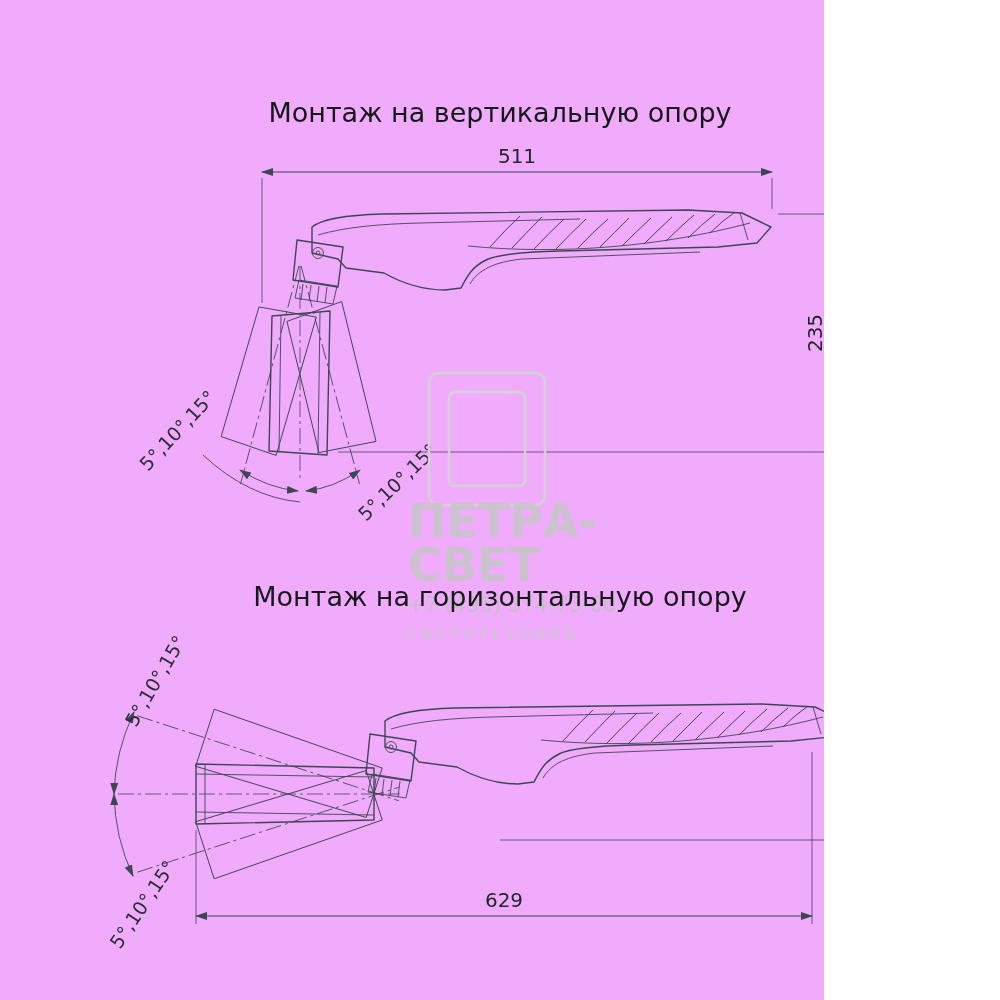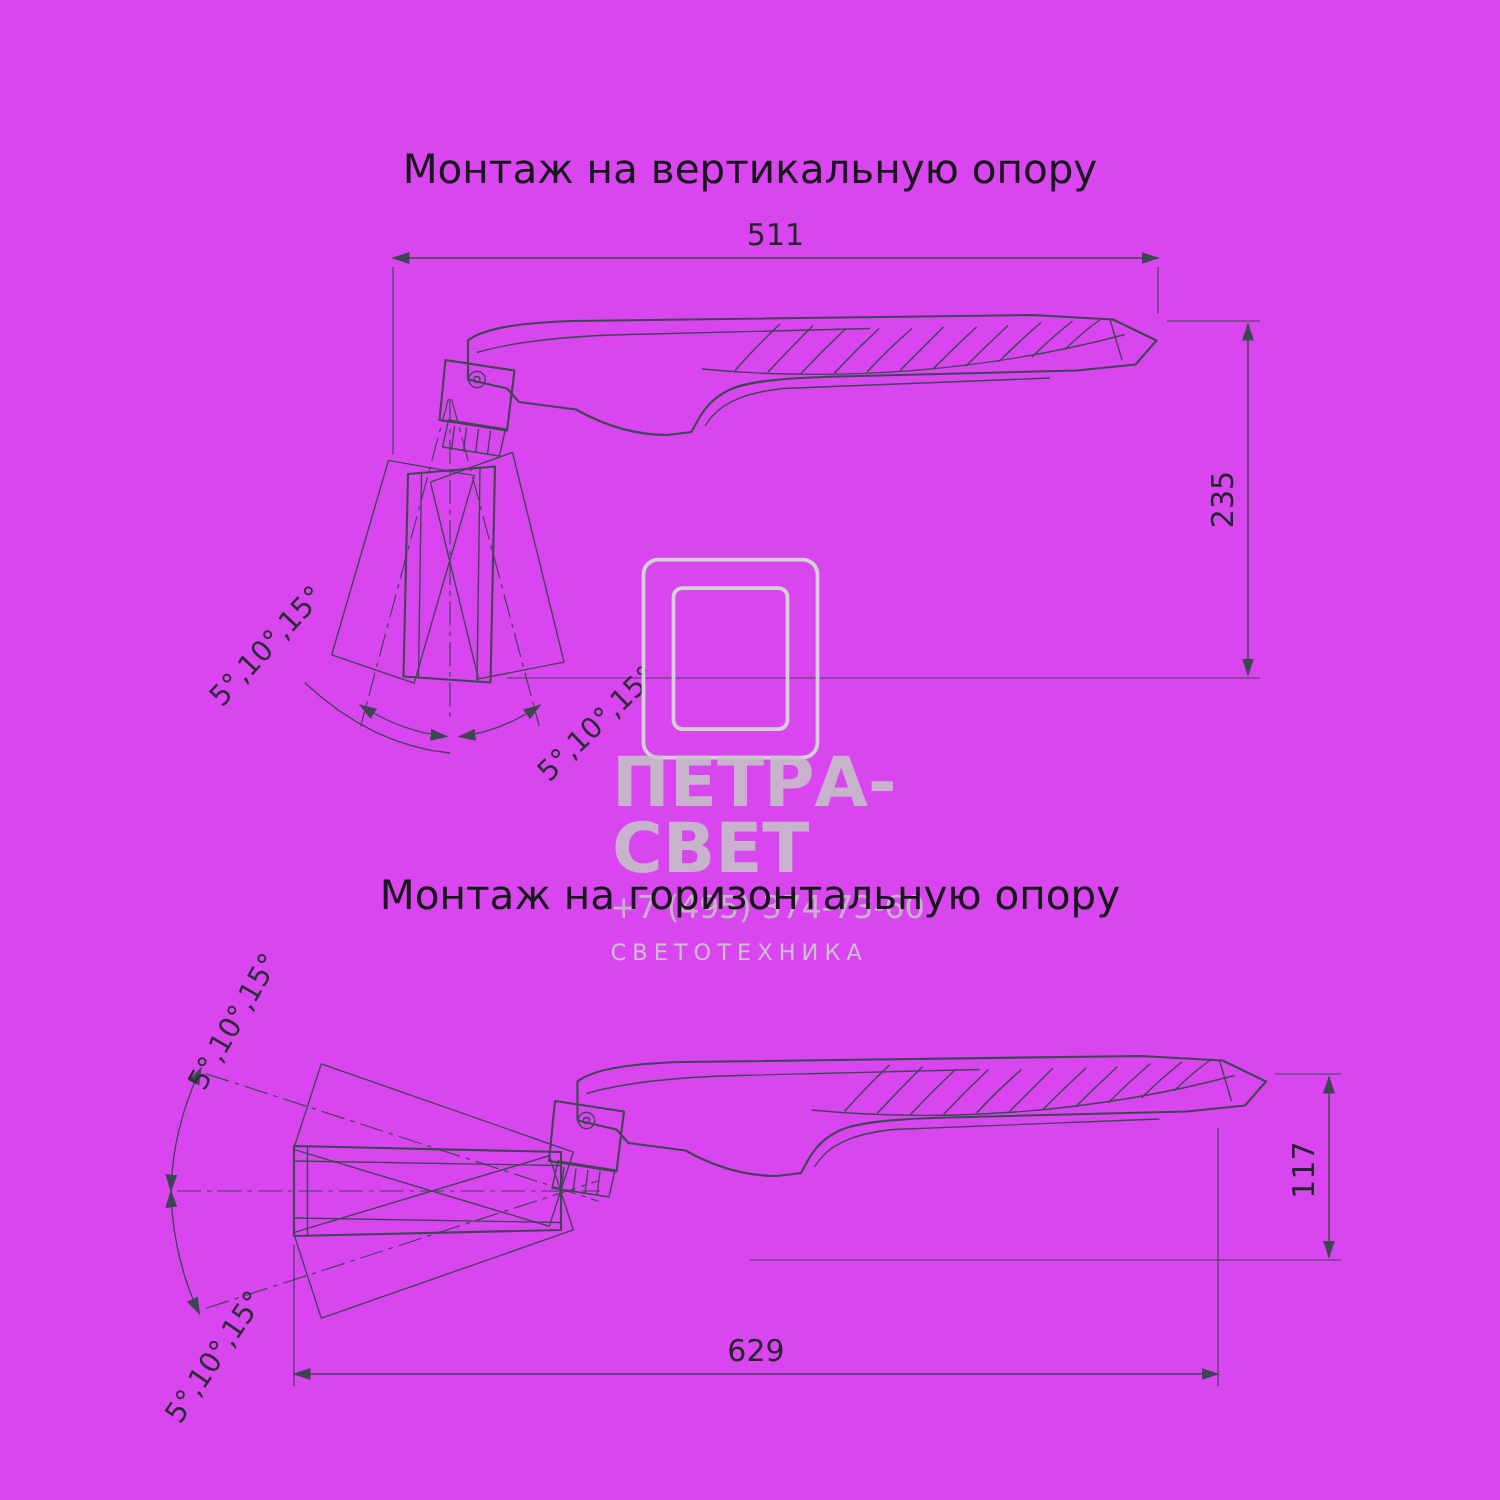--- a/index.html
+++ b/index.html
@@ -1,16 +1,16 @@
 <!DOCTYPE html>
 <html><head>
 <meta charset="utf-8">
 <style>
   html,body{margin:0;padding:0;background:#ffffff;}
-  #page{position:relative;width:1000px;height:1000px;background:#d946ef;overflow:hidden;}
+  #page{position:relative;width:824px;height:1000px;background:#f0abfc;overflow:hidden;}
   svg{display:block;}
   text{font-family:"DejaVu Sans","Liberation Sans",sans-serif;fill:#23262b;}
   .title-text{font-size:27px;font-weight:500;fill:#17181a;}
   .dim-text{font-size:20px;fill:#23262b;}
   .angle-text{font-size:19px;fill:#2a2d33;}
   .line{stroke:#3f4653;fill:none;stroke-width:1.4;stroke-linejoin:round;stroke-linecap:round;}
   .thin{stroke:#3f4653;fill:none;stroke-width:0.9;stroke-linejoin:round;}
   .dim{stroke:#3f4653;fill:none;stroke-width:1;}
   .ext{stroke:#3f4653;fill:none;stroke-width:0.8;}
   .cl{stroke:#3f4653;fill:none;stroke-width:0.8;stroke-dasharray:16 4 3 4;}

